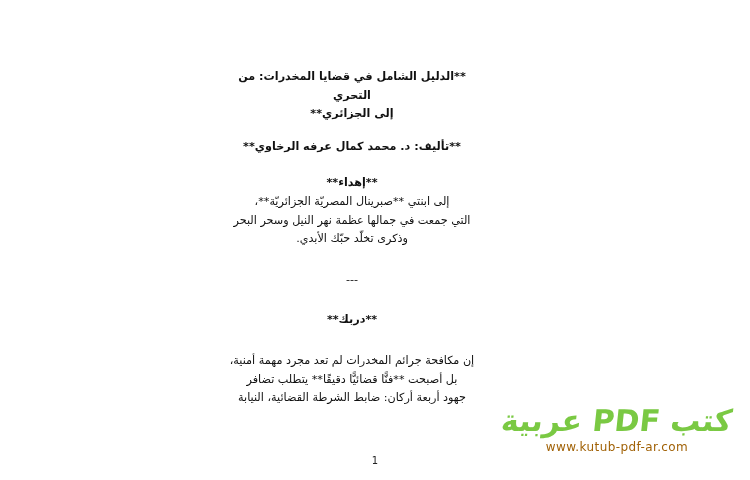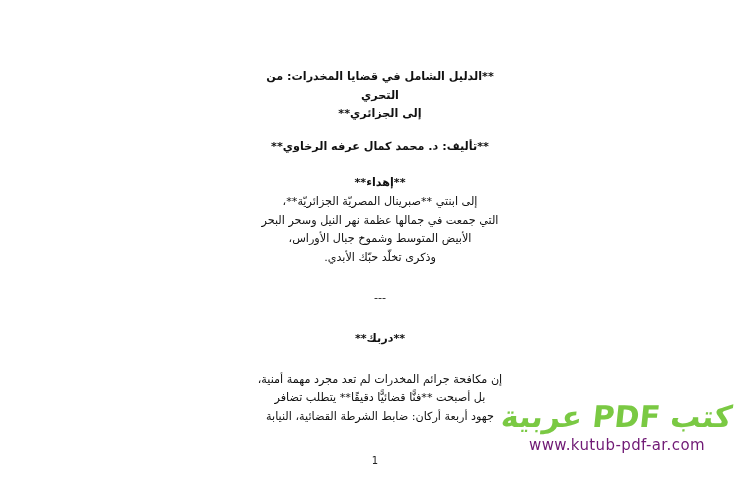--- a/index.html
+++ b/index.html
@@ -16,21 +16,21 @@
   }
   .page {
     position: relative;
     width: 750px;
     height: 480px;
     background: #ffffff;
   }
   .content {
     position: absolute;
     top: 68px;
-    right: 236px;
+    right: 264px;
     width: 268px;
     text-align: center;
     direction: rtl;
     color: #111111;
     font-size: 11.2px;
     line-height: 18.6px;
   }
   .para {
     margin: 0;
     padding: 0;
@@ -78,22 +78,22 @@
     color: #7ac943;
     letter-spacing: 0px;
     transform: skewX(-6deg);
     white-space: nowrap;
   }
   .wm-main .wm-pdf {
     color: #7ac943;
   }
   .wm-sub {
     font-family: "DejaVu Sans", sans-serif;
-    font-size: 15px;
-    color: #701a75;
+    font-size: 12px;
+    color: #a16207;
     direction: ltr;
     margin-top: 2px;
     letter-spacing: 0.4px;
   }
   .dashes {
     letter-spacing: 0px;
   }
 </style>
 </head>
 <body>
@@ -115,21 +115,20 @@
 
     <div class="gap-md"></div>
 
     <div class="para bold">
       <div class="line">**إهداء**</div>
     </div>
 
     <div class="para">
       <div class="line">إلى ابنتي **صبرينال المصريّة الجزائريّة**،</div>
       <div class="line">التي جمعت في جمالها عظمة نهر النيل وسحر البحر</div>
-      <div class="line">الأبيض المتوسط وشموخ جبال الأوراس،</div>
       <div class="line">وذكرى تخلّد حبّك الأبدي.</div>
     </div>
 
     <div class="gap-lg"></div>
 
     <div class="para dashes">
       <div class="line">---</div>
     </div>
 
     <div class="gap-lg"></div>

